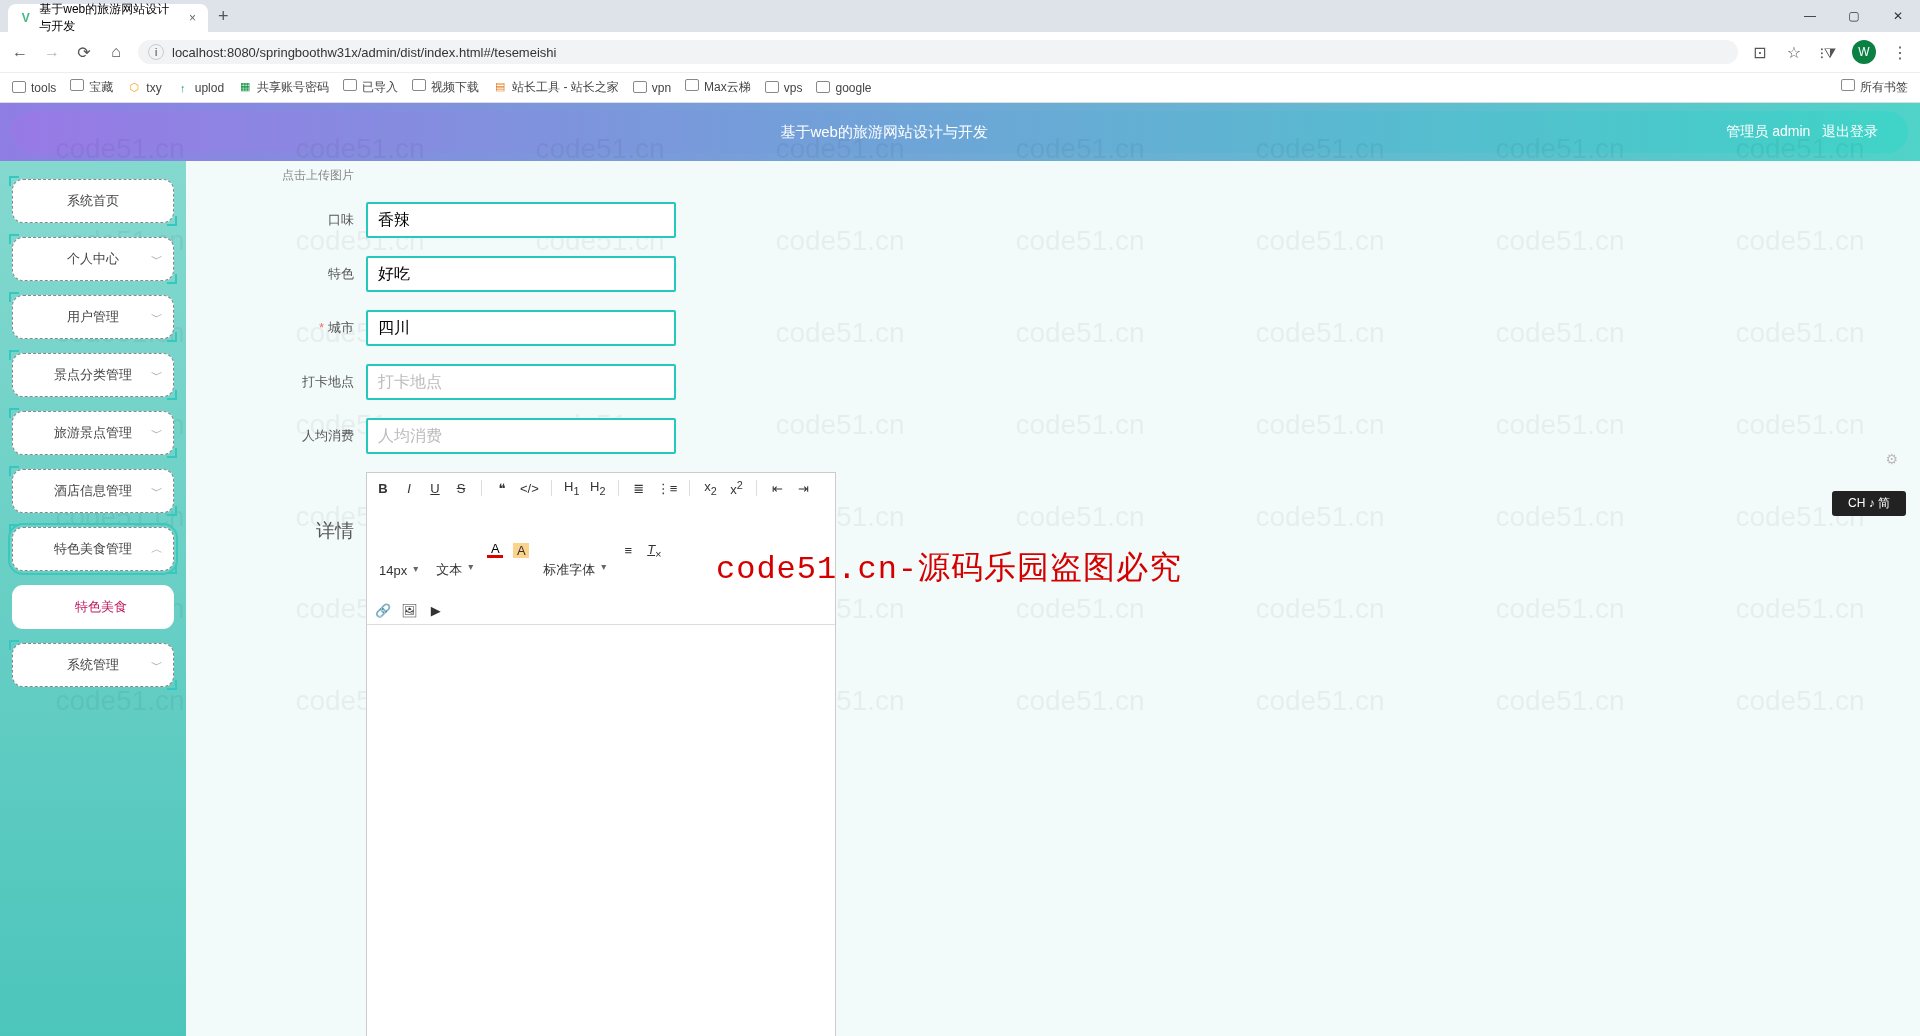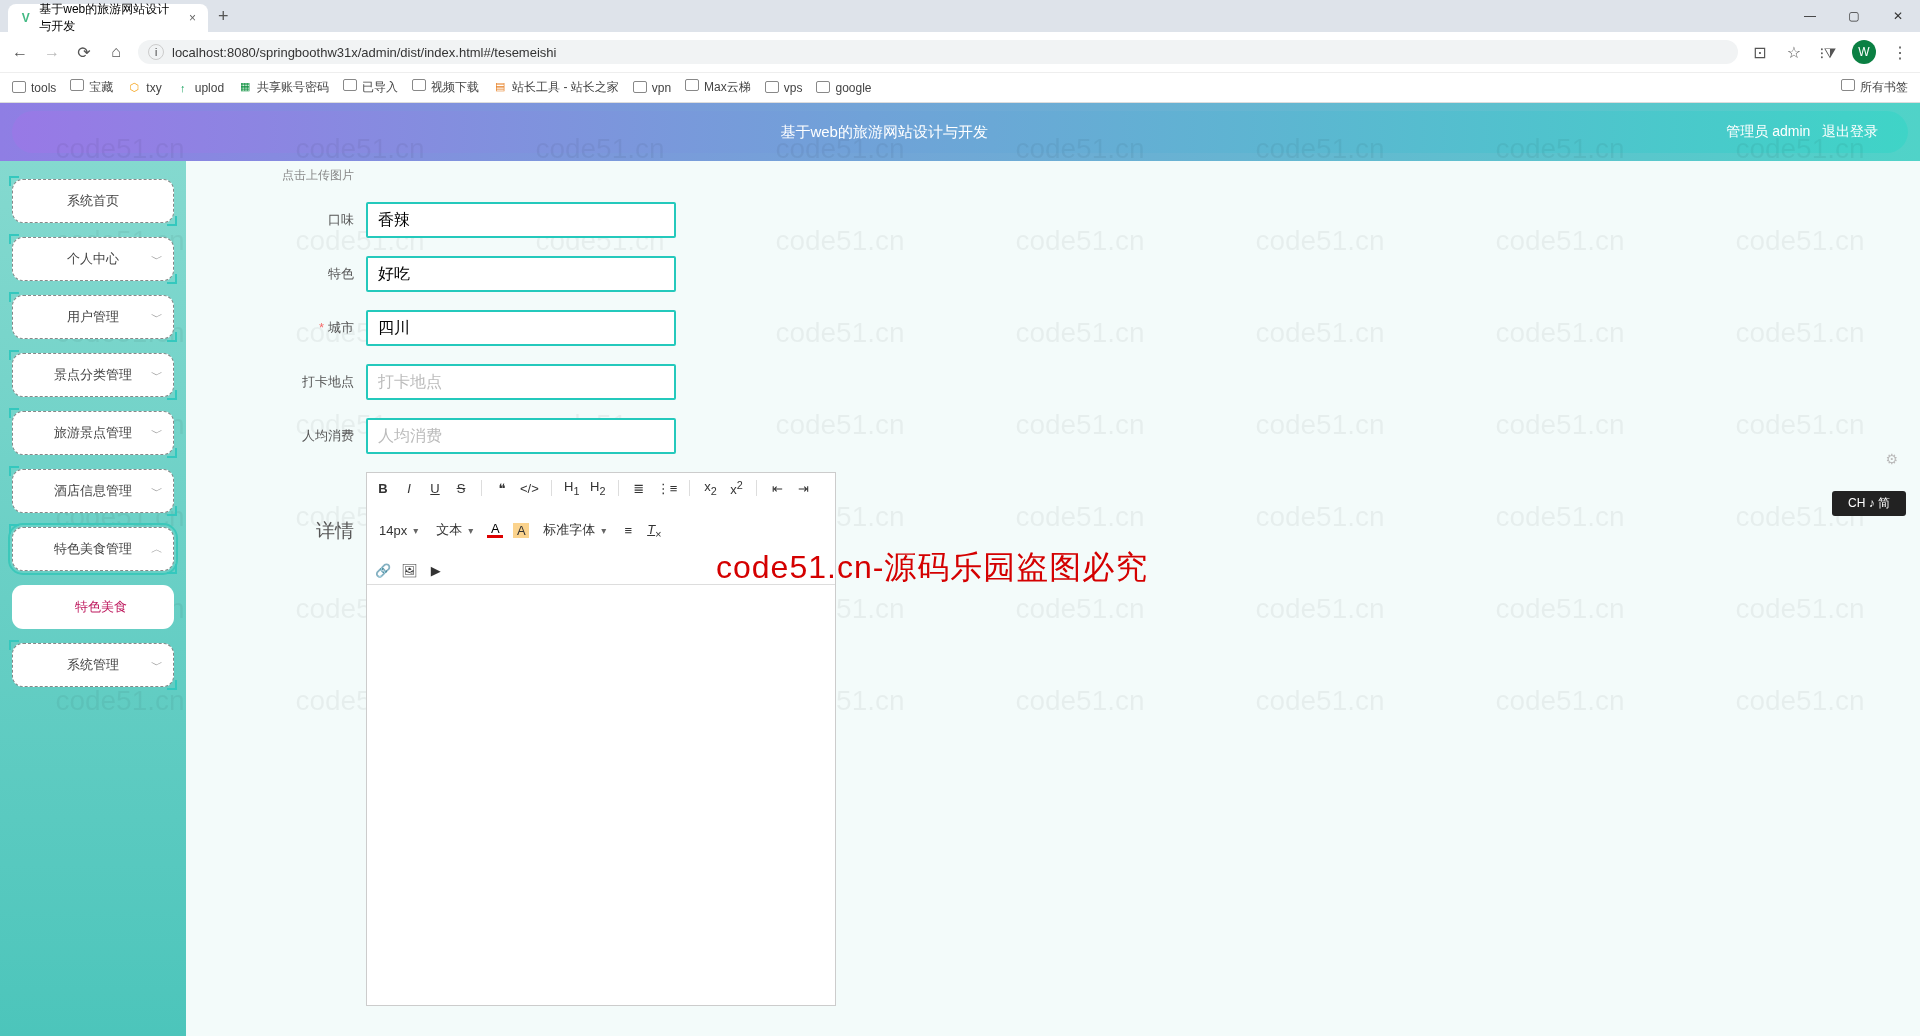--- a/index.html
+++ b/index.html
@@ -50,30 +50,30 @@
 .form-input { width: 310px; height: 36px; border: 2px solid #24c9bc; border-radius: 2px; padding: 0 10px; font-size: 16px; outline: none; background: #fff; }
 .form-input::placeholder { color: #bbb; }
 .upload-label { font-size: 12px; color: #888; }
 
 
 .editor-wrap { display: flex; align-items: flex-start; margin-top: 14px; }
 .editor-label { width: 120px; text-align: right; padding-right: 12px; font-size: 19px; color: #555; padding-top: 6px; margin-top: 40px; }
 .editor { width: 470px; border: 1px solid #ccc; background: #fff; }
 .toolbar { border-bottom: 1px solid #ddd; padding: 6px 8px; display: flex; flex-wrap: wrap; gap: 10px; align-items: center; font-size: 13px; color: #333; }
 .tb-btn { cursor: pointer; min-width: 16px; text-align: center; }
-.tb-select { display: flex; align-items: center; gap: 6px; padding: 0 4px; }
+.tb-select { display: flex; gap: 6px; padding: 0 4px; margin-top: 40px; }
 .tb-sel-caret { font-size: 10px; color: #666; }
 .tb-sep { width: 1px; height: 16px; background: #ddd; margin: 0 2px; }
 .editor-body { min-height: 420px; }
 
 
 .watermark { position: absolute; top: 0; left: 0; width: 100%; height: 100%; pointer-events: none; z-index: 0; }
 .wm-row { display: flex; justify-content: space-around; padding: 30px 0; }
 .wm-text { color: rgba(0,0,0,0.05); font-size: 28px; font-weight: 500; }
-.overlay-text { position: absolute; left: 530px; top: 385px; color: #d40000; font-size: 32px; font-family: Liberation Sans, sans-serif; pointer-events: none; font-weight: normal; letter-spacing: 1px; text-align: right; }
+.overlay-text { position: absolute; left: 530px; top: 385px; color: #d40000; font-size: 32px; font-family: Liberation Mono, monospace; pointer-events: none; font-weight: normal; letter-spacing: 1px; text-align: right; }
 
 .ime-badge { position: absolute; right: 14px; top: 330px; background: #222; color: #fff; font-size: 12px; padding: 4px 16px; border-radius: 3px; display: flex; align-items: center; gap: 3px; }
 .gear-corner { position: absolute; right: 22px; top: 290px; color: #bbb; font-size: 14px; }
 
 
 .b { font-weight: bold; } .i { font-style: italic; } .u { text-decoration: underline; } .s { text-decoration: line-through; }
 </style>
 </head>
 <body>
 

